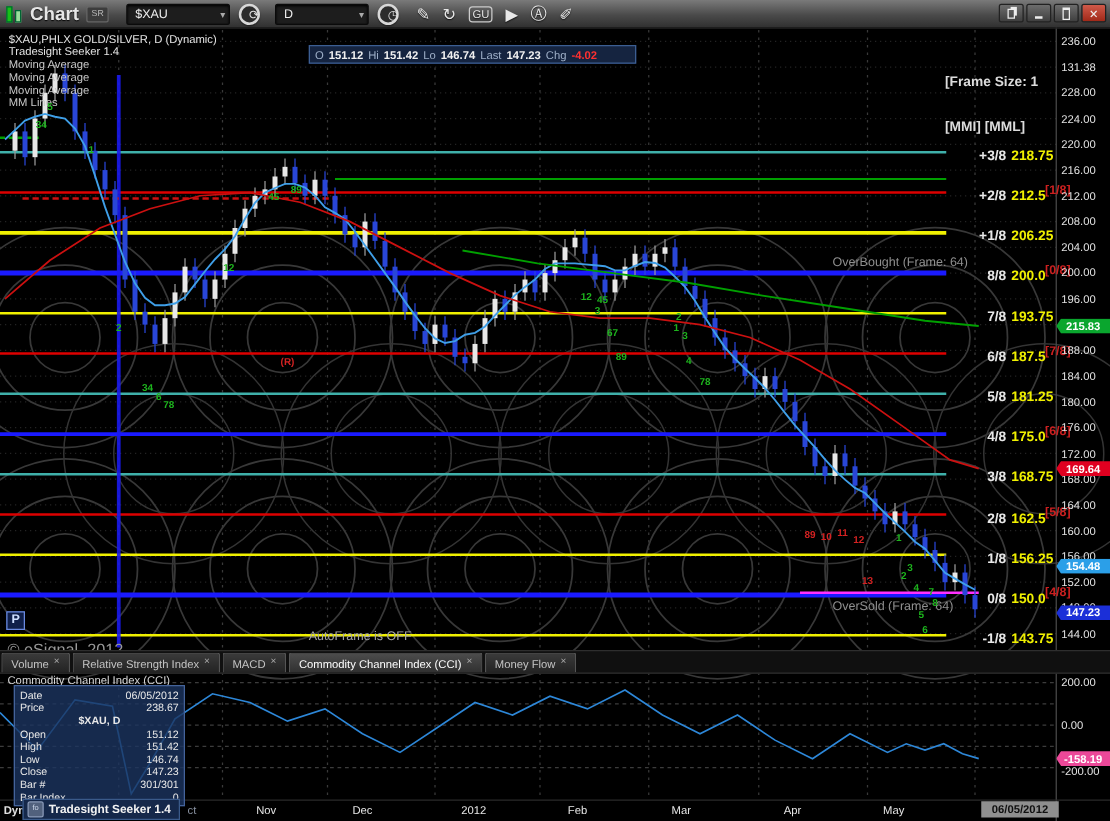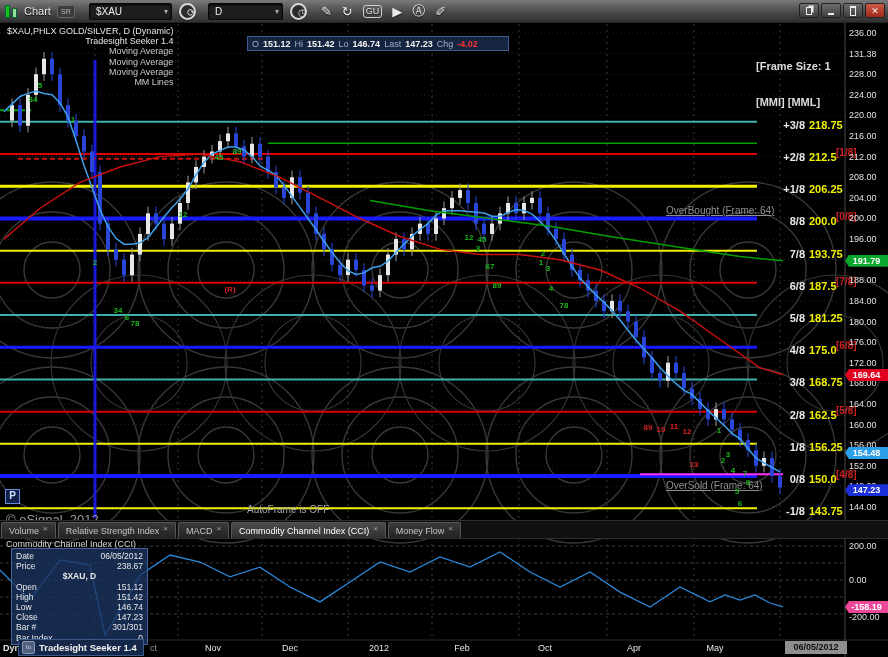--- a/index.html
+++ b/index.html
@@ -5,21 +5,21 @@
   html,body{margin:0;padding:0;background:#000;}
   #root{position:relative;width:888px;height:657px;background:#000;overflow:hidden;
         font-family:"Liberation Sans",sans-serif;-webkit-font-smoothing:antialiased;}
   
   #titlebar{position:absolute;left:0;top:0;width:888px;height:22px;
     background:linear-gradient(#7a7a7a,#4a4a4a 55%,#303030);display:flex;align-items:center;gap:4px;
     border-bottom:1px solid #222;z-index:30;}
   .tb-bars{display:flex;gap:2px;margin-left:5px;}
   .tb-bars i{display:block;width:3px;height:11px;background:#18c018;border:1px solid #063;}
   .tb-bars i:last-child{height:8px;margin-top:3px;background:#9adf9a;}
-  #app-title{color:#e6e6e6;font-weight:normal;font-size:11px;text-shadow:0 1px 1px #000;margin:0 2px 0 3px;}
+  #app-title{color:#e6e6e6;font-weight:bold;font-size:15px;text-shadow:0 1px 1px #000;margin:0 2px 0 3px;}
   .tb-badge{width:16px;height:11px;background:#3c3c3c;border:1px solid #666;border-radius:2px;
     color:#bbb;font-size:7px;text-align:center;line-height:11px;}
   .combo{height:15px;background:#1d1d1d;border:1px solid #0a0a0a;box-shadow:inset 0 1px 2px #000;
     color:#eee;font-size:10px;display:flex;align-items:center;padding:0 3px 0 6px;border-radius:2px;}
   .combo .caret{color:#aaa;font-size:8px;margin-left:6px;}
   #symbol-combo{width:72px;margin-left:10px;justify-content:space-between;}
   #interval-combo{width:64px;margin-left:8px;justify-content:space-between;}
   .round-btn{width:17px;height:17px;border-radius:50%;border:2px solid #d8d8d8;background:#2c2c2c;
     color:#ddd;font-size:10px;line-height:14px;text-align:center;margin-left:3px;box-shadow:0 1px 1px #222;}
   .flat-btn{color:#e8e8e8;font-size:13px;margin-left:10px;text-shadow:0 1px 1px #111;background:none;border:none;padding:0;}
@@ -27,37 +27,37 @@
   #win-buttons{position:absolute;right:3px;top:3px;display:flex;gap:2px;}
   .win-btn{width:20px;height:15px;background:linear-gradient(#6d6d6d,#3f3f3f);border:1px solid #222;
     color:#eee;font-size:9px;display:flex;align-items:center;justify-content:center;border-radius:2px;}
   .win-btn.close{background:linear-gradient(#d05a4a,#a02818);}
   .glyph-restore{width:7px;height:6px;border:1px solid #eee;box-shadow:2px -2px 0 -0.5px #eee;}
   .glyph-min{width:8px;height:2px;background:#eee;margin-top:6px;}
   .glyph-max{width:8px;height:7px;border:1px solid #eee;border-top-width:2px;}
   
   svg#plot{position:absolute;left:0;top:0;z-index:1;}
   .ovl{position:absolute;z-index:5;pointer-events:none;}
-  #legend{left:7px;top:26px;font-size:9px;line-height:10.2px;color:#c9c9c9;text-align:right;}
+  #legend{left:7px;top:26px;font-size:9px;line-height:10.2px;color:#c9c9c9;}
   #legend .l0{color:#e4e4e4;}
   #quote-bar{left:247px;top:36px;width:252px;height:13px;background:#152440;border:1px solid #3c5e92;
     display:flex;align-items:center;font-size:9px;color:#9fb0c8;padding:0 4px;gap:4px;z-index:6;}
   #quote-bar b{color:#f0f0f0;font-weight:bold;}
   #quote-bar .neg{color:#ff3030;}
   #frame-size{left:756px;top:60px;width:89px;overflow:hidden;white-space:nowrap;color:#dcdcdc;
     font-weight:bold;font-size:11px;}
   #mmi-mml{left:756px;top:96px;color:#dcdcdc;font-weight:bold;font-size:11px;white-space:nowrap;}
   .murrey-row{left:756px;width:132px;height:13px;white-space:nowrap;}
   .murrey-row .frac{display:inline-block;width:49px;text-align:right;color:#e8e8e8;font-weight:bold;font-size:11px;}
   .murrey-row .mval{color:#f0f000;font-weight:bold;font-size:11px;margin-left:4px;}
   .murrey-row .malt{position:absolute;left:80px;top:0;color:#cc2020;font-weight:bold;font-size:10px;}
   .tickl{left:849px;font-size:9px;color:#e0e0e0;}
   .badge{left:845px;width:43px;height:12px;color:#fff;font-size:9px;font-weight:bold;text-align:center;
     line-height:12px;clip-path:polygon(0 50%,9% 0,100% 0,100% 100%,9% 100%);z-index:7;}
-  #overbought,#oversold{color:#8f8f8f;font-size:10px;text-decoration:underline;}
+  #overbought,#oversold{color:#8f8f8f;font-size:10px;}
   #p-button{left:5px;top:489px;width:13px;height:13px;background:#10204a;border:1px solid #6a8ae0;
     color:#cfe0ff;font-size:10px;font-weight:bold;text-align:center;line-height:12px;z-index:6;}
   #copyright{left:6px;top:512px;font-size:13px;color:#9a9a9a;}
   #autoframe{left:247px;top:504px;font-size:10px;color:#a8a8a8;}
   .annot{font-size:8px;font-weight:bold;transform:translateX(-50%);}
   
   #tabbar{position:absolute;left:0;top:520px;width:888px;height:17px;background:#101010;
     border-top:1px solid #2e2e2e;border-bottom:1px solid #2e2e2e;display:flex;z-index:10;}
   .tab{height:15px;margin:1px 1px 0 1px;padding:0 7px;background:linear-gradient(#3a3a3a,#232323);
     border:1px solid #555;border-bottom:none;color:#c4c4c4;font-size:9px;display:flex;
@@ -560,21 +560,21 @@
     <div class="ovl tickl" style="top: 316.512px;">180.00</div>
     <div class="ovl tickl" style="top: 337.12px;">176.00</div>
     <div class="ovl tickl" style="top: 357.728px;">172.00</div>
     <div class="ovl tickl" style="top: 378.336px;">168.00</div>
     <div class="ovl tickl" style="top: 398.944px;">164.00</div>
     <div class="ovl tickl" style="top: 419.552px;">160.00</div>
     <div class="ovl tickl" style="top: 440.16px;">156.00</div>
     <div class="ovl tickl" style="top: 460.768px;">152.00</div>
     <div class="ovl tickl" style="top: 481.376px;">148.00</div>
     <div class="ovl tickl" style="top: 501.984px;">144.00</div>
-    <div class="ovl badge" style="top: 254.77px; background: rgb(10, 166, 46);">191.79</div>
+    <div class="ovl badge" style="top: 254.77px; background: rgb(10, 166, 46);">215.83</div>
     <div class="ovl badge" style="top: 368.887px; background: rgb(224, 0, 32);">169.64</div>
     <div class="ovl badge" style="top: 446.991px; background: rgb(43, 159, 232);">154.48</div>
     <div class="ovl badge" style="top: 484.343px; background: rgb(27, 47, 216);">147.23</div>
     <div class="ovl annot" style="left: 33px; top: 95px; color: rgb(29, 180, 29);">34</div>
     <div class="ovl annot" style="left: 40px; top: 81px; color: rgb(29, 180, 29);">5</div>
     <div class="ovl annot" style="left: 73px; top: 115px; color: rgb(29, 180, 29);">1</div>
     <div class="ovl annot" style="left: 95px; top: 258px; color: rgb(29, 180, 29);">2</div>
     <div class="ovl annot" style="left: 118px; top: 306px; color: rgb(29, 180, 29);">34</div>
     <div class="ovl annot" style="left: 127px; top: 313px; color: rgb(29, 180, 29);">6</div>
     <div class="ovl annot" style="left: 135px; top: 319px; color: rgb(29, 180, 29);">78</div>
@@ -606,16 +606,16 @@
     <div class="ovl annot" style="left: 694px; top: 460px; color: rgb(212, 34, 34);">13</div>
     <div class="ovl annot" style="left: 230px; top: 285px; color: rgb(212, 34, 34);">(R)</div>
     <div class="ovl tickl" style="top: 541px;">200.00</div>
     <div class="ovl tickl" style="top: 575px;">0.00</div>
     <div class="ovl tickl" style="top: 612px;">-200.00</div>
     <div class="ovl badge" style="top: 600.892px; background: #ec4899;">-158.19</div>
     <div class="ovl tml" style="left: 213px;">Nov</div>
     <div class="ovl tml" style="left: 290px;">Dec</div>
     <div class="ovl tml" style="left: 379px;">2012</div>
     <div class="ovl tml" style="left: 462px;">Feb</div>
-    <div class="ovl tml" style="left: 545px;">Oct</div>
+    <div class="ovl tml" style="left: 545px;">Mar</div>
     <div class="ovl tml" style="left: 634px;">Apr</div>
     <div class="ovl tml" style="left: 715px;">May</div>
   </div>
 
 </body></html>

